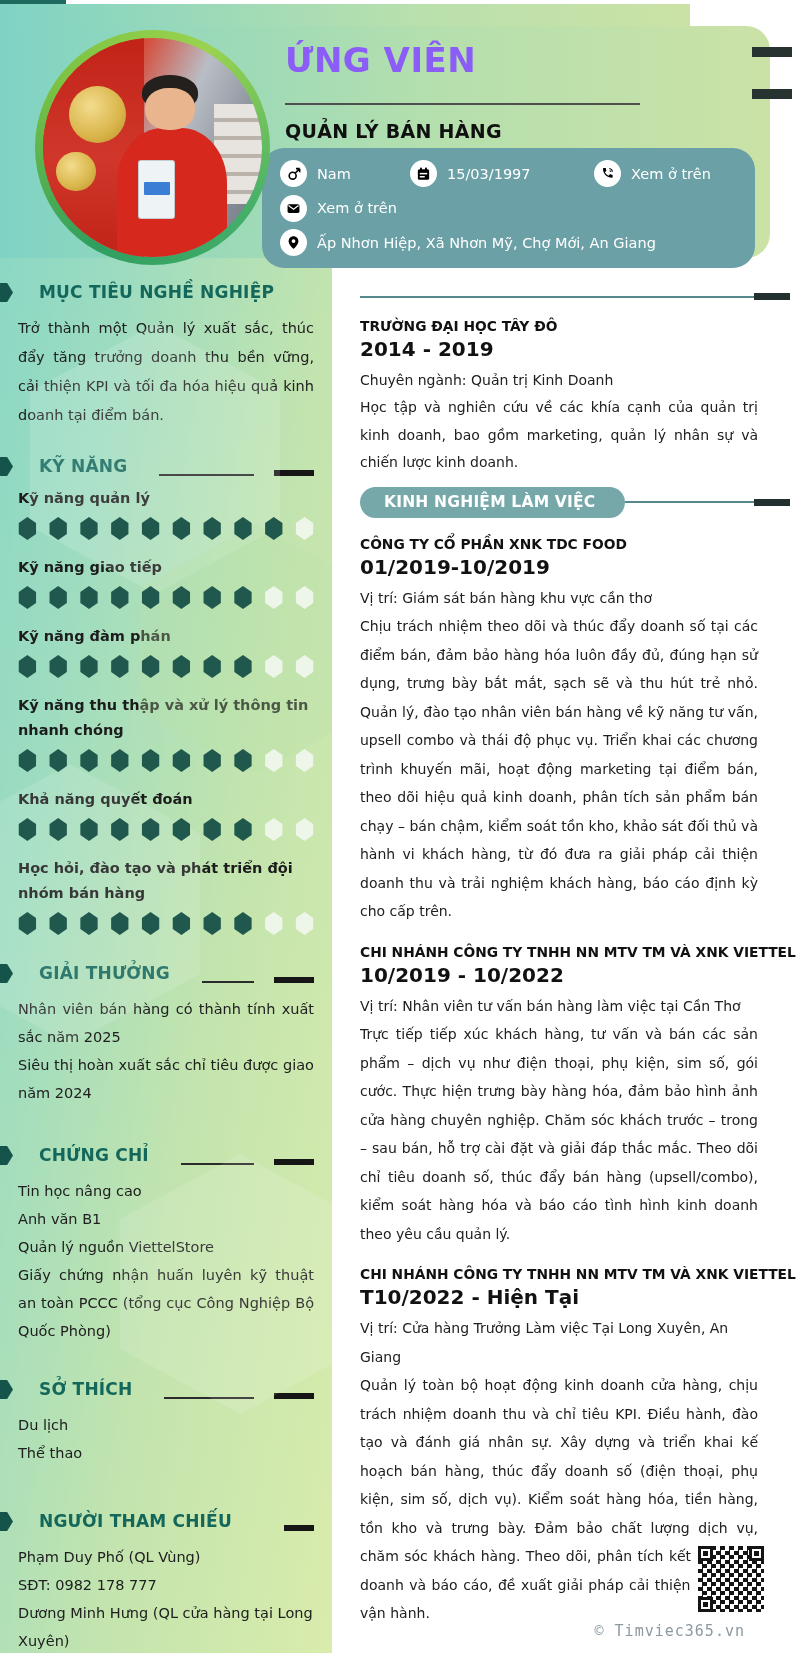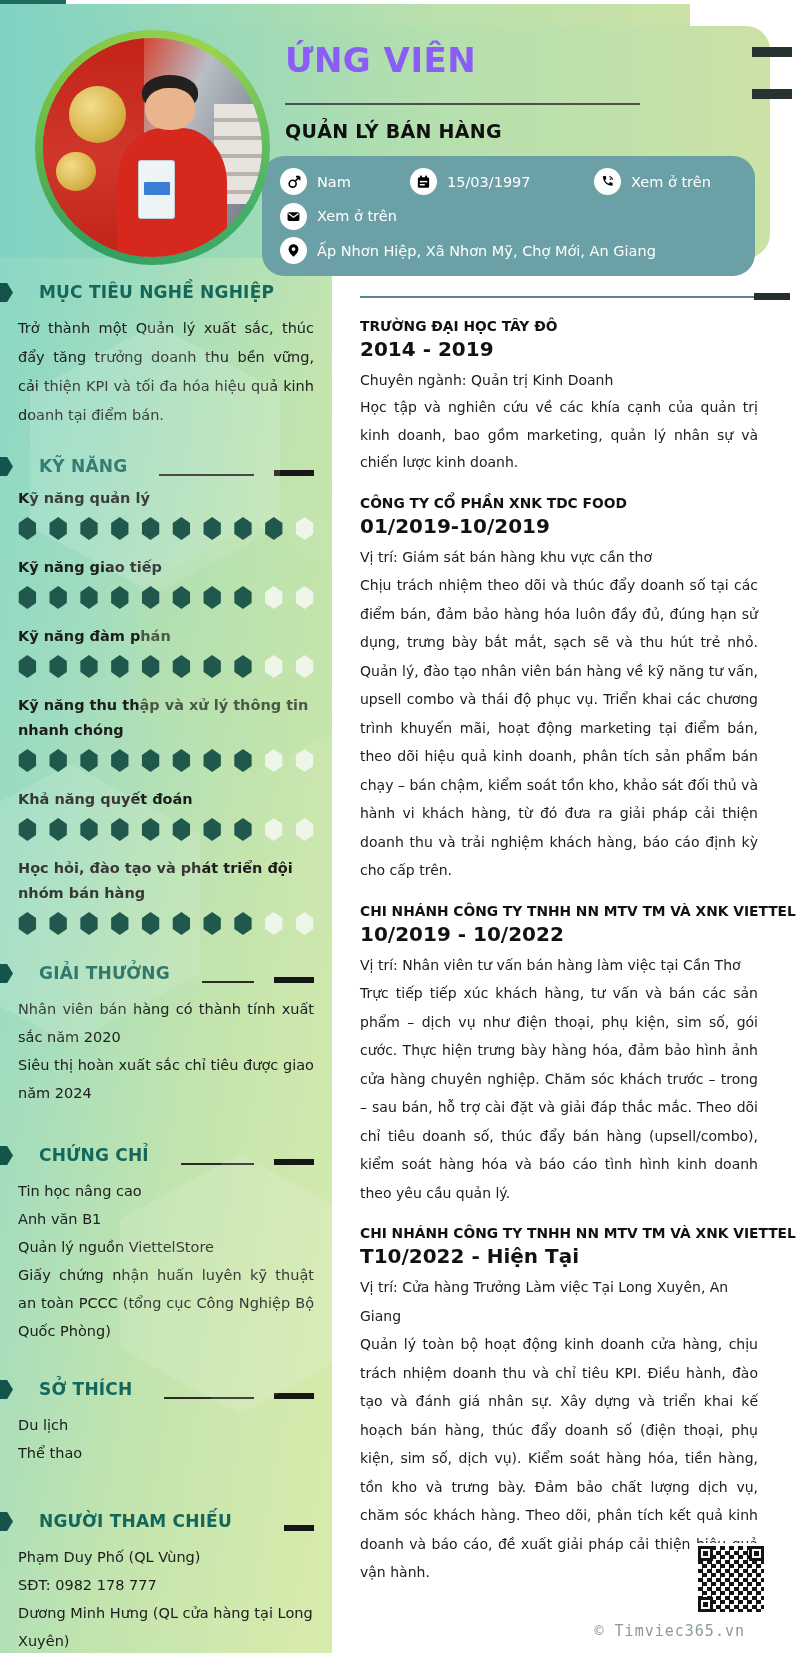--- a/index.html
+++ b/index.html
@@ -70,21 +70,21 @@
   #candidate-title{
     position:absolute;left:285px;top:120px;
     font-size:19px;font-weight:bold;color:#101010;letter-spacing:.3px;
   }
   .corner-bar{position:absolute;width:40px;height:10px;background:#263331;}
   #corner-bar-1{left:752px;top:47px;}
   #corner-bar-2{left:752px;top:89px;}
 
   
   #info-box{
-    position:absolute;left:262px;top:156px;width:493px;height:120px;
+    position:absolute;left:262px;top:148px;width:493px;height:120px;
     background:#6ba1a6;border-radius:22px;
     box-sizing:border-box;padding:12px 18px;
     color:#ffffff;z-index:4;
     display:flex;flex-direction:column;justify-content:space-between;
   }
   .info-row{display:flex;align-items:center;gap:26px;}
   .info-item{display:flex;align-items:center;gap:10px;font-size:14.5px;}
   .info-item.w1{width:104px;}
   .info-item.w2{width:158px;}
   .ico{
@@ -300,21 +300,21 @@
     </div>
 
     <div class="lsec" id="sec-awards">
       <div class="lhead-row">
         <span class="lhead-arrow"></span>
         <h2 class="lhead">GIẢI THƯỞNG</h2>
         <span class="lhead-line"></span>
         <span class="lhead-end"></span>
       </div>
       <div class="llist" id="awards-list">
-          <div class="line just">Nhân viên bán hàng có thành tính xuất sắc năm 2020</div>
+          <div class="line just">Nhân viên bán hàng có thành tính xuất sắc năm 2025</div>
           <div class="line just">Siêu thị hoàn xuất sắc chỉ tiêu được giao năm 2024</div>
         </div>
     </div>
 
     <div class="lsec" id="sec-certs">
       <div class="lhead-row">
         <span class="lhead-arrow"></span>
         <h2 class="lhead">CHỨNG CHỈ</h2>
         <span class="lhead-line"></span>
         <span class="lhead-end"></span>
@@ -443,20 +443,25 @@
       <div class="pill-line"></div>
       <div class="pill-end"></div>
     </div>
     <div class="rblock">
       <div class="edu-school">TRƯỜNG ĐẠI HỌC TÂY ĐÔ</div>
       <div class="edu-period">2014 - 2019</div>
       <div class="edu-major">Chuyên ngành: Quản trị Kinh Doanh</div>
       <div class="edu-desc just">Học tập và nghiên cứu về các khía cạnh của quản trị kinh doanh, bao gồm marketing, quản lý nhân sự và chiến lược kinh doanh.</div>
     </div>
 
+    <div class="pill-row" id="exp-pill-row">
+      <div class="pill">KINH NGHIỆM LÀM VIỆC</div>
+      <div class="pill-line"></div>
+      <div class="pill-end"></div>
+    </div>
     <div id="jobs-list">
   <div class="job rblock">
     <div class="job-company">CÔNG TY CỔ PHẦN XNK TDC FOOD</div>
     <div class="job-period">01/2019-10/2019</div>
     <div class="job-position">Vị trí: Giám sát bán hàng khu vực cần thơ</div>
     <div class="job-desc just">Chịu trách nhiệm theo dõi và thúc đẩy doanh số tại các điểm bán, đảm bảo hàng hóa luôn đầy đủ, đúng hạn sử dụng, trưng bày bắt mắt, sạch sẽ và thu hút trẻ nhỏ. Quản lý, đào tạo nhân viên bán hàng về kỹ năng tư vấn, upsell combo và thái độ phục vụ. Triển khai các chương trình khuyến mãi, hoạt động marketing tại điểm bán, theo dõi hiệu quả kinh doanh, phân tích sản phẩm bán chạy – bán chậm, kiểm soát tồn kho, khảo sát đối thủ và hành vi khách hàng, từ đó đưa ra giải pháp cải thiện doanh thu và trải nghiệm khách hàng, báo cáo định kỳ cho cấp trên.</div>
   </div>
 
   <div class="job rblock">
     <div class="job-company">CHI NHÁNH CÔNG TY TNHH NN MTV TM VÀ XNK VIETTEL</div>

